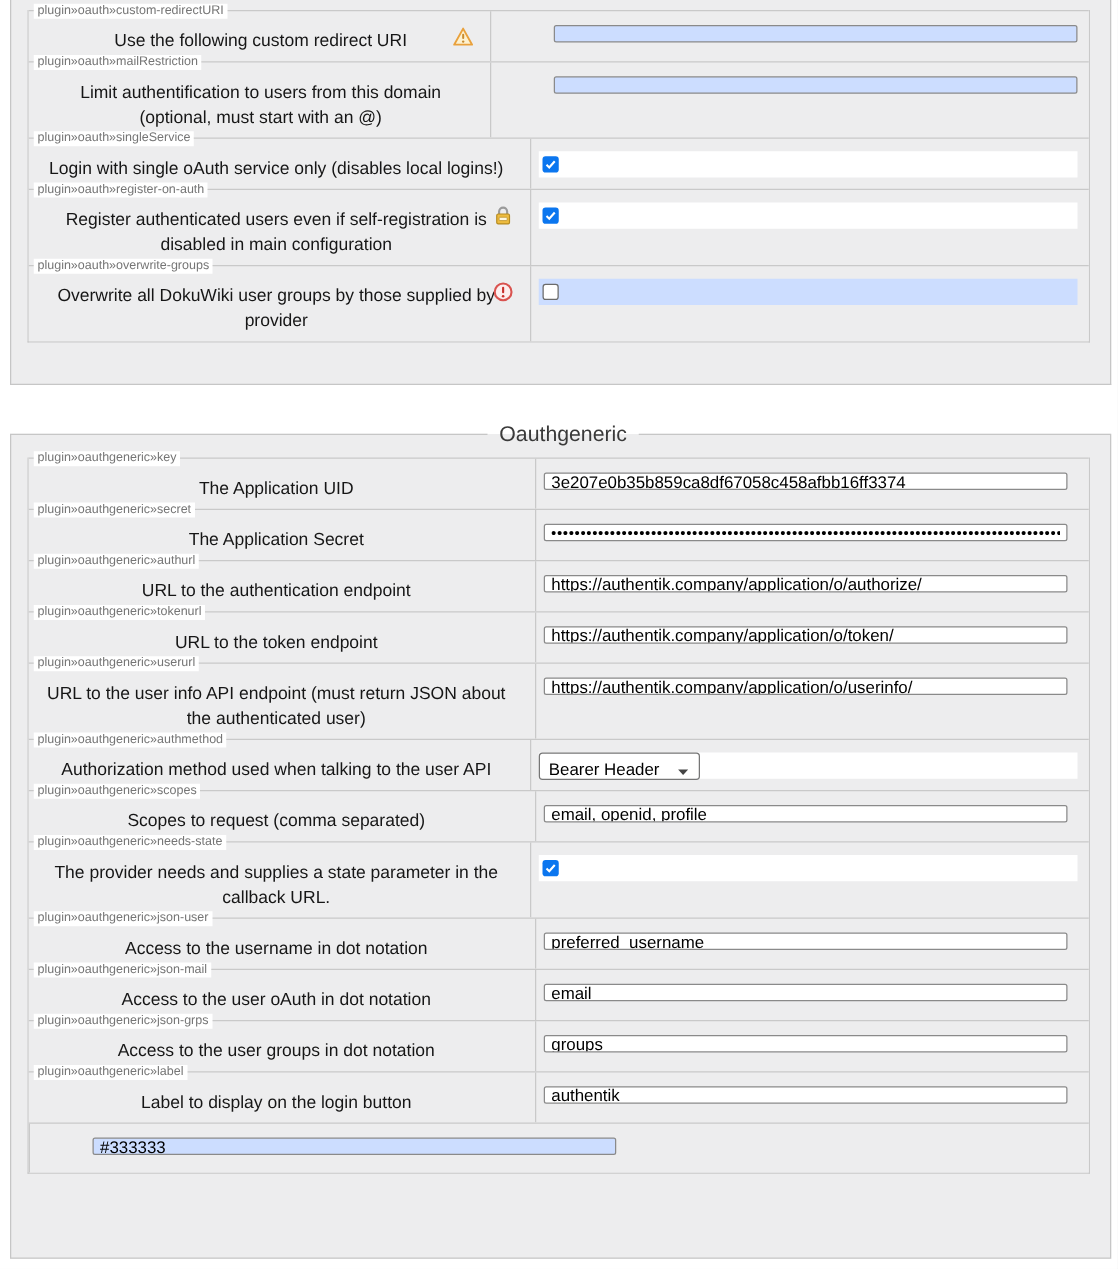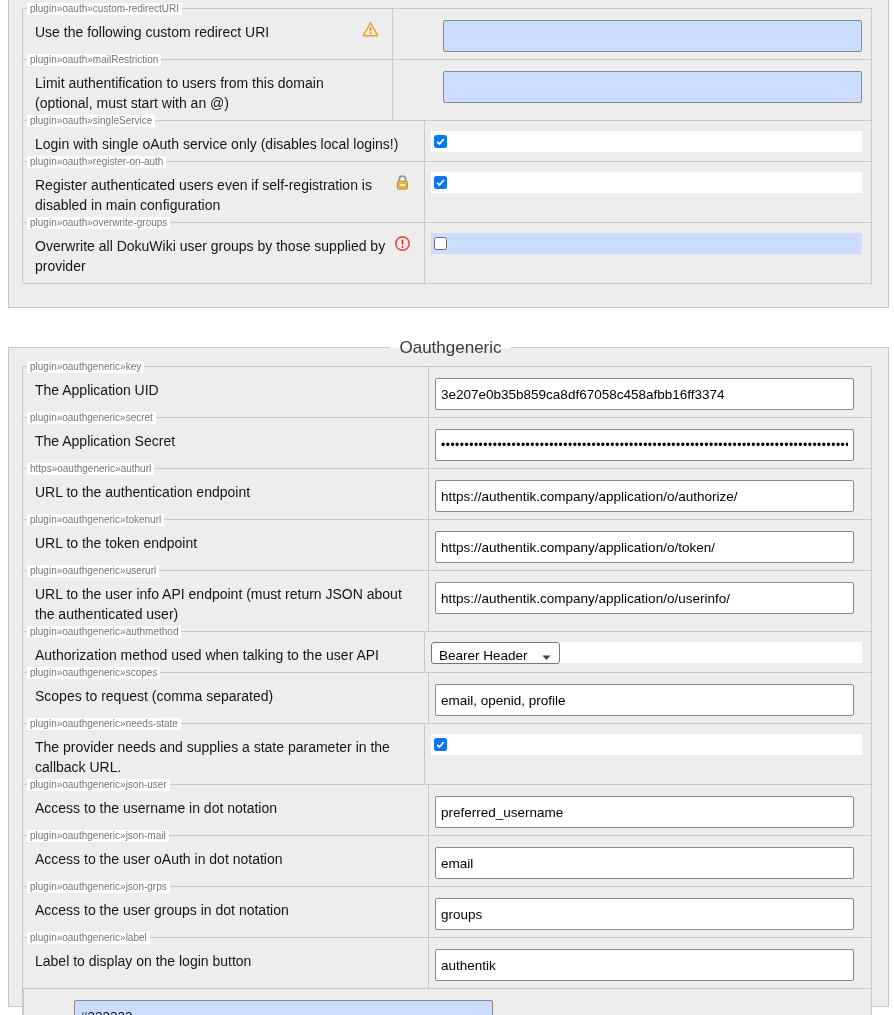--- a/index.html
+++ b/index.html
@@ -10,29 +10,29 @@
   #fs1 { top:0; height:308px; border-top:none; }
   #fs2 { top:347px; height:660px; }
   .legend-wrap { position:absolute; top:-11px; left:4px; right:0; text-align:center; }
   .legend-wrap span { display:inline-block; font-size:17px; color:#3a3a3a;
         padding:0 9px; line-height:21px;
         background:linear-gradient(#ffffff 50%, #ededee 50%); }
   .cfg-table { margin:8px 16px 0 13px; border:1px solid #c9c9c9; border-top:none; }
   #fs2 .cfg-table { margin-top:18px; }
   .row { position:relative; display:flex; border-top:1px solid #c9c9c9;
          min-height:40px; background:#ededee; }
-  .label-cell { width:405px; position:relative; padding:13px 10px 7px 12px; }
+  .label-cell { width:405px; position:relative; padding:13px 10px 7px 12px;text-align:center; }
   .outkey { position:absolute; top:-6px; left:4px; font-size:10px; line-height:12px;
             color:#757575; background:#fff; padding:0 3px; white-space:nowrap; }
   .label-text { font-size:14px; line-height:20px; color:#161616; max-width:372px; }
   .rowicon { position:absolute; top:12px; right:13px; width:17px; height:17px; }
   .rowicon svg { display:block; width:17px; height:17px; }
   .value-cell { flex:1; border-left:1px solid #c9c9c9; padding:9px 9px 7px 6px;
                 position:relative; }
-  input.edit { display:block; width:419px; height:32px; margin-top:2px;
+  input.edit { display:block; width:419px; height:14px; margin-top:2px;
                border:1px solid #8a8a8a; border-radius:2px; background:#fff;
                font-family:"Liberation Sans",sans-serif; font-size:13.5px;
                padding:1px 5px; color:#000; }
   input.edit.default { background:#ccddff;margin-left:44px; }
   input.edit.pwd { letter-spacing:0.5px; font-size:12px; overflow:hidden; }
   .strip { width:431px; height:21px; margin-top:1px; background:#fff;
            display:flex; align-items:center; padding-left:3px; }
   .strip.default { background:#ccddff; }
   .cbx { width:13px; height:13px; border-radius:2.5px; flex:0 0 13px; }
   .cbx.checked { background:#0b76ef; display:flex; align-items:center; justify-content:center; }
@@ -148,21 +148,21 @@
         <div class="label-cell">
           <span class="outkey">plugin»oauthgeneric»secret</span>
           <div class="label-text">The Application Secret</div>
         </div>
         <div class="value-cell">
           <input type="text" class="edit pwd" value="•••••••••••••••••••••••••••••••••••••••••••••••••••••••••••••••••••••••••••••••••••••••••••••••" style="">
         </div>
       </div>
       <div class="row">
         <div class="label-cell">
-          <span class="outkey">https»oauthgeneric»authurl</span>
+          <span class="outkey">plugin»oauthgeneric»authurl</span>
           <div class="label-text">URL to the authentication endpoint</div>
         </div>
         <div class="value-cell">
           <input type="text" class="edit" value="https://authentik.company/application/o/authorize/" style="">
         </div>
       </div>
       <div class="row">
         <div class="label-cell">
           <span class="outkey">plugin»oauthgeneric»tokenurl</span>
           <div class="label-text">URL to the token endpoint</div>

